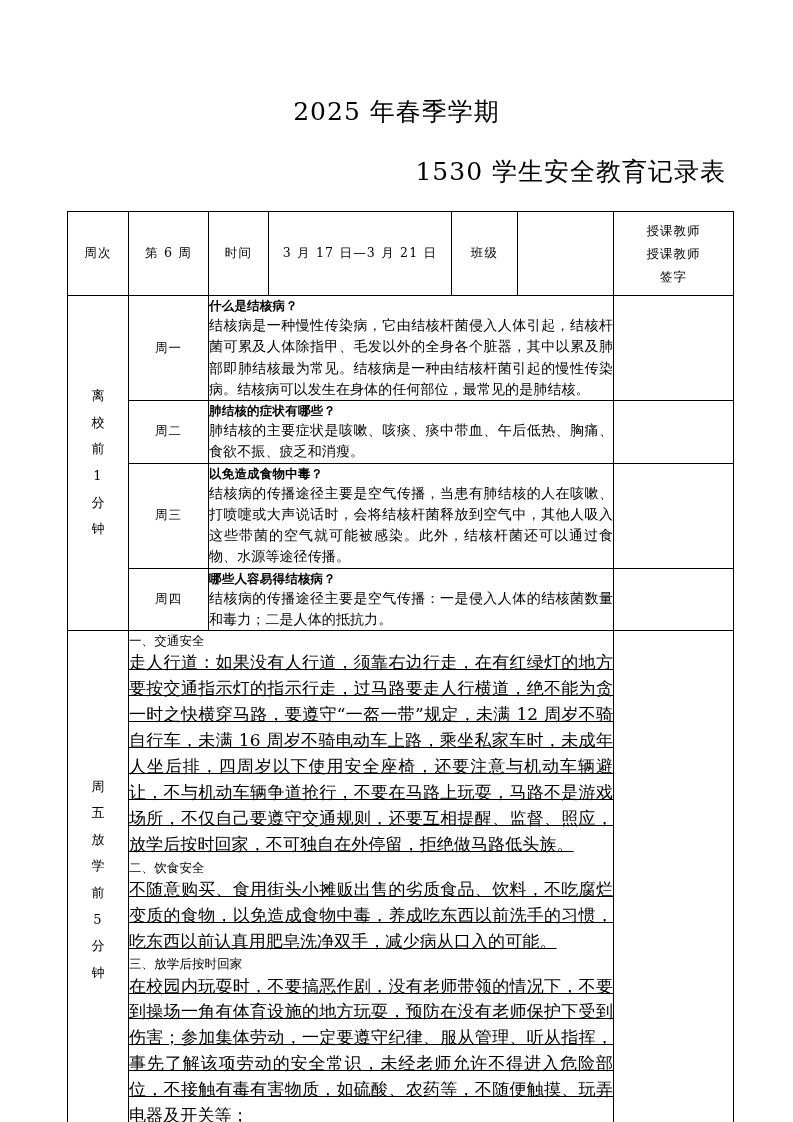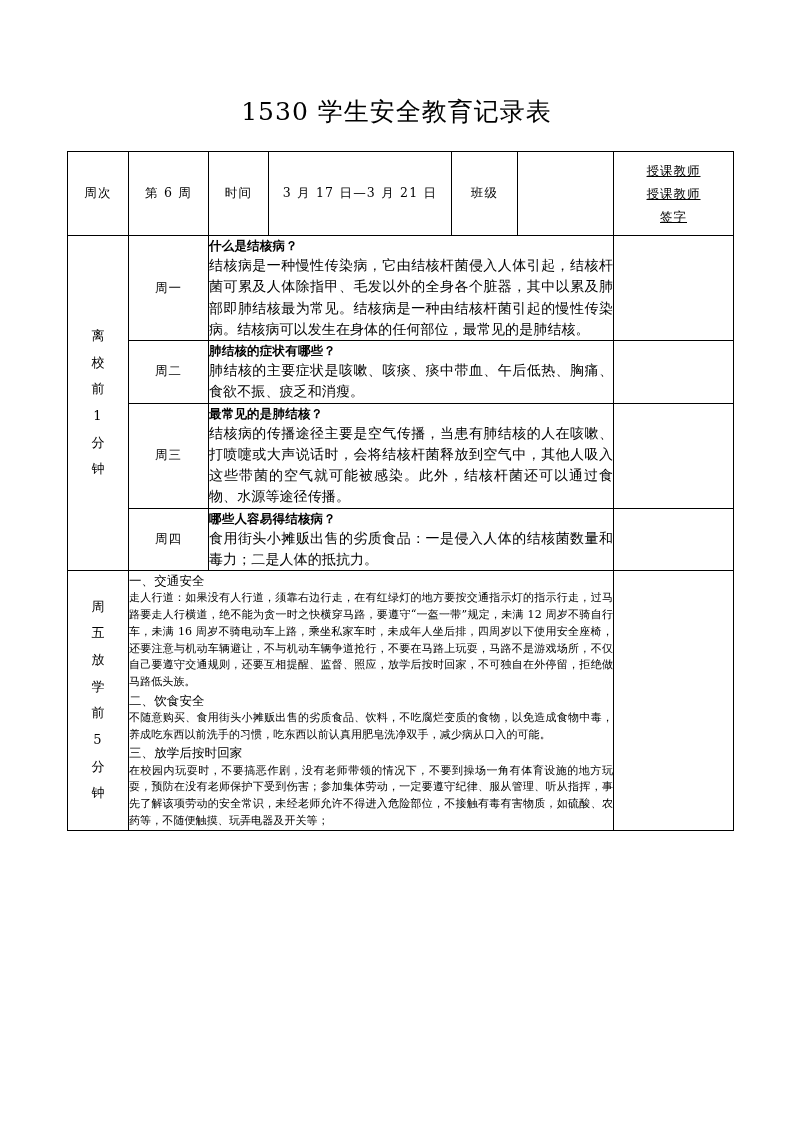--- a/index.html
+++ b/index.html
@@ -25,21 +25,22 @@
     padding-top: 92px;
     text-align: center;
   }
   .title-line {
     font-size: 25px;
     line-height: 40px;
     letter-spacing: 1px;
     white-space: nowrap;
   }
   .title-line.second {
-    margin-top: 0;
+    margin-top: 20px;
+    text-align: right;
   }
   table.record {
     margin-top: 19px;
     border-collapse: collapse;
     width: 666px;
     table-layout: fixed;
   }
   table.record td {
     border: 1px solid #000000;
     vertical-align: middle;
@@ -50,21 +51,20 @@
   
   .hdr td {
     text-align: center;
     height: 83px;
     letter-spacing: 1.2px;
   }
   .hdr .sign-cell {
     line-height: 1.85;
     font-size: 12.5px;
     letter-spacing: 1px;
-    text-decoration: underline;
   }
   
   .vlabel {
     text-align: center;
     letter-spacing: 1px;
     padding: 0 2px;
   }
   .vlabel .vtext {
     display: block;
     font-size: 13px;
@@ -107,34 +107,36 @@
     margin-left: 16px;
   }
   .friday-cell .sec {
     display: block;
     font-size: 12.5px;
     line-height: 1.525;
     letter-spacing: 0.1px;
   }
   .friday-cell .body {
     display: block;
-    font-size: 11px;
+    font-size: 17px;
     line-height: 1.525;
     text-align: justify;
     text-align-last: left;
     letter-spacing: 0.1px;
+    text-decoration: underline;
   }
   .sign-blank { }
 </style>
 </head>
 <body>
 
 <div class="page">
 
   <div class="titles">
+    <div class="title-line">2025 年春季学期</div>
     <div class="title-line second">1530 学生安全教育记录表</div>
   </div>
 
   <table class="record">
     <colgroup>
       <col style="width:61px">
       <col style="width:80px">
       <col style="width:60px">
       <col style="width:183px">
       <col style="width:66px">
@@ -174,31 +176,31 @@
       <td class="content-cell" colspan="4">
         <span class="q">肺结核的症状有哪些？</span>
         <span class="a">肺结核的主要症状是咳嗽、咳痰、痰中带血、午后低热、胸痛、食欲不振、疲乏和消瘦。</span>
       </td>
       <td class="sign-blank"></td>
     </tr>
 
     <tr>
       <td class="day-cell">周三</td>
       <td class="content-cell" colspan="4">
-        <span class="q">最常见的是肺结核？</span>
+        <span class="q">以免造成食物中毒？</span>
         <span class="a">结核病的传播途径主要是空气传播，当患有肺结核的人在咳嗽、打喷嚏或大声说话时，会将结核杆菌释放到空气中，其他人吸入这些带菌的空气就可能被感染。此外，结核杆菌还可以通过食物、水源等途径传播。</span>
       </td>
       <td class="sign-blank"></td>
     </tr>
 
     <tr>
       <td class="day-cell">周四</td>
       <td class="content-cell" colspan="4">
         <span class="q">哪些人容易得结核病？</span>
-        <span class="a">食用街头小摊贩出售的劣质食品：一是侵入人体的结核菌数量和毒力；二是人体的抵抗力。</span>
+        <span class="a">结核病的传播途径主要是空气传播：一是侵入人体的结核菌数量和毒力；二是人体的抵抗力。</span>
       </td>
       <td class="sign-blank"></td>
     </tr>
 
     <tr>
       <td class="vlabel">
         <span class="vtext">周五放学前5分钟</span>
       </td>
       <td class="friday-cell" colspan="5">
         <span class="sec">一、交通安全</span>

